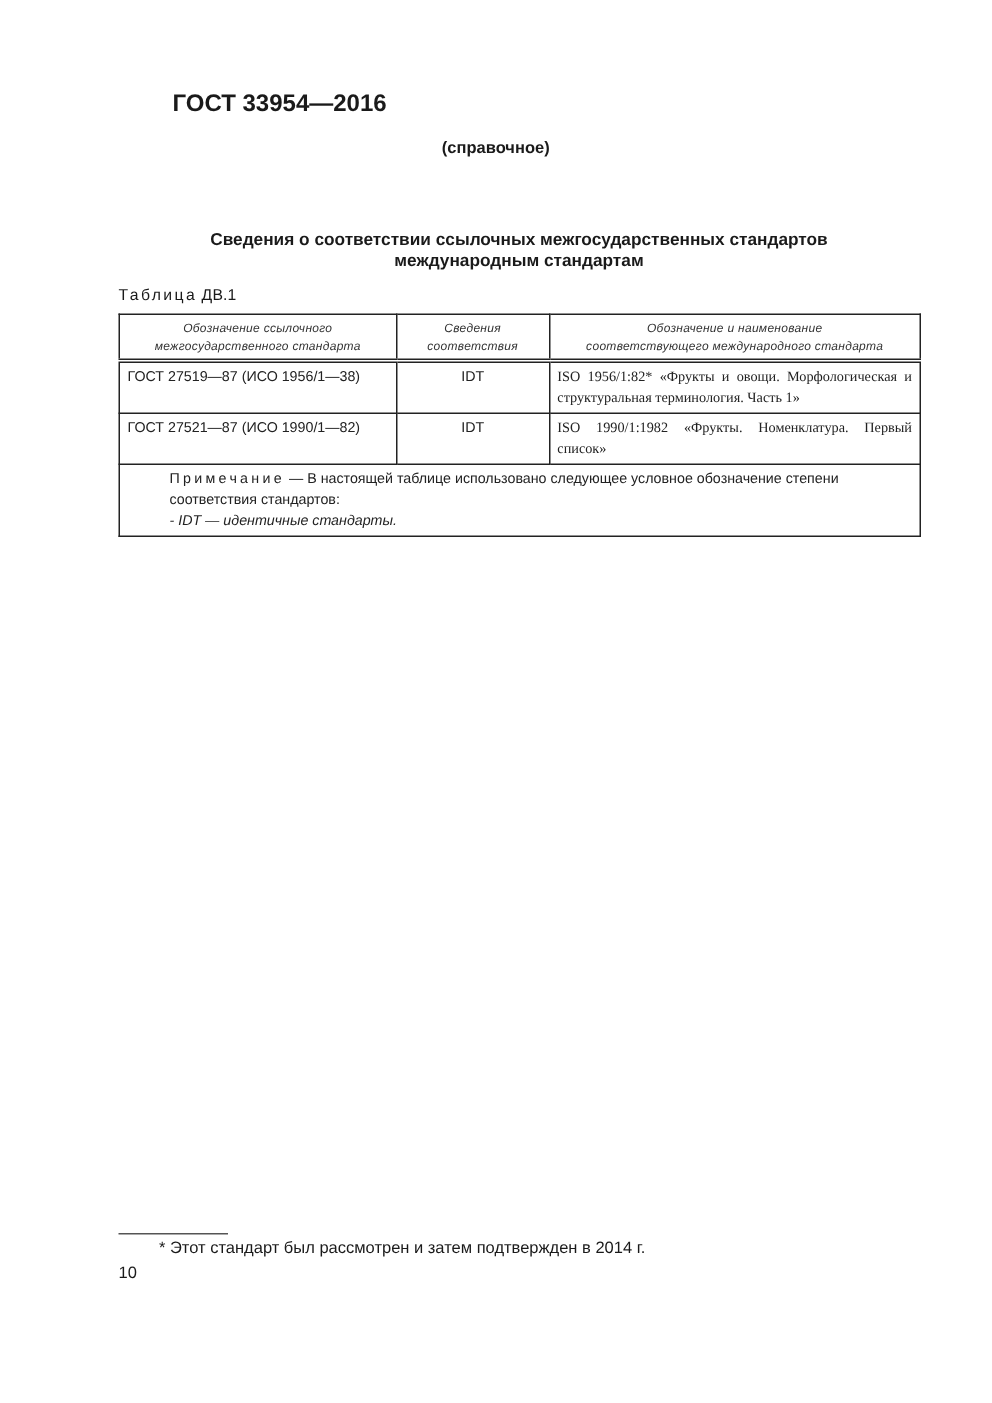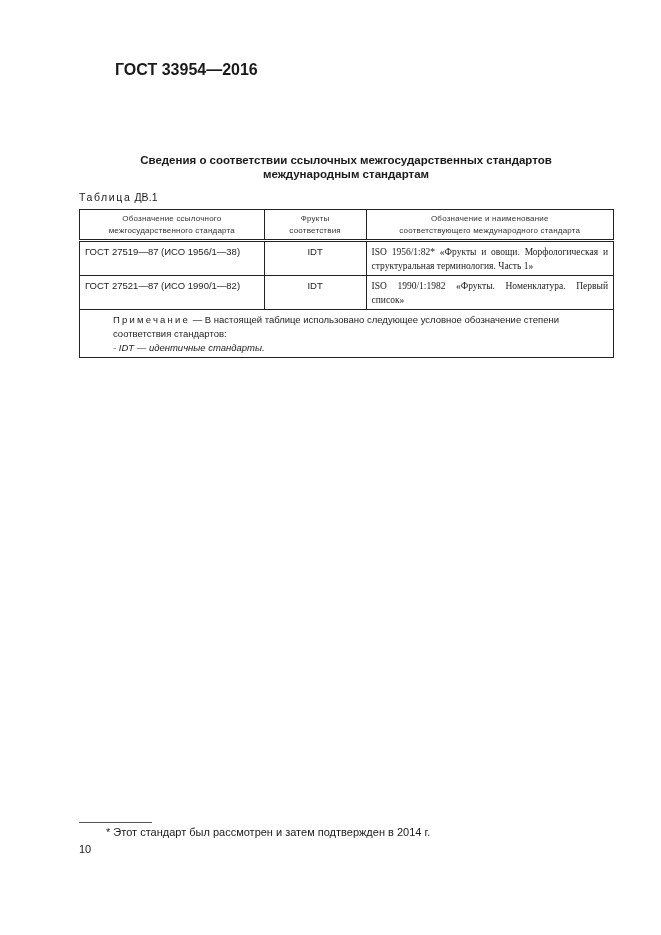--- a/index.html
+++ b/index.html
@@ -12,38 +12,39 @@
   .appendix { left: 0; width: 661px; text-align: center; top: 93px; font-size: 11px; font-weight: bold; line-height: 13px; }
   .title { left: 0; width: 692px; text-align: center; top: 153px; font-size: 11.5px; font-weight: bold; line-height: 14px; }
   .tbl-caption { left: 79px; top: 191px; font-size: 10.5px; letter-spacing: 0.1px; }
   .tbl-caption .spaced { letter-spacing: 1.6px; }
   table.t {
     position: absolute; left: 79px; top: 209px; width: 535px;
     border-collapse: collapse; font-size: 9.5px; color: #222;
   }
   table.t td, table.t th { border: 1px solid #222; vertical-align: top; }
   table.t th { font-weight: normal; font-size: 8px; color: #333; text-align: center; line-height: 12px; padding: 3px 4px 2px 4px; height: 24px; letter-spacing: 0.2px; }
-  table.t tr.hdr th { border-bottom: 3px double #222; }
+  table.t tr.hdr th { border-bottom: 3px double #222; font-style: italic; }
   table.t td { padding: 3px 5px 2px 5px; line-height: 14px; height: 27px; }
   td.c { text-align: center; }
   td.just { text-align: justify; font-family: Liberation Serif, serif; }
   td.note { padding: 4px 6px 5px 6px; height: auto; line-height: 14.5px; }
   .spaced-note { letter-spacing: 2.2px; }
   .indent { padding-left: 28px; }
   .bullet { padding-left: 28px; font-style: italic; }
   .fn-rule { left: 79px; top: 822px; width: 73px; border-top: 1px solid #555; }
   .fn-text { left: 106px; top: 826px; font-size: 11px; }
   .page-num { left: 79px; top: 843px; font-size: 11px; }
 </style>
 </head>
 <body>
 
 <div class="abs doc-code">ГОСТ 33954—2016</div>
 
 <div class="abs appendix">
+  <div>(справочное)</div>
 </div>
 
 <div class="abs title">
   <div>Сведения о соответствии ссылочных межгосударственных стандартов</div>
   <div>международным стандартам</div>
 </div>
 
 <div class="abs tbl-caption">
   <span class="spaced">Таблица</span>
   <span>ДВ.1</span>
@@ -55,21 +56,21 @@
     <col style="width:102px">
     <col style="width:248px">
   </colgroup>
   <tbody>
       <tr class="hdr">
     <th>
       <div>Обозначение ссылочного</div>
       <div>межгосударственного стандарта</div>
     </th>
     <th>
-      <div>Фрукты</div>
+      <div>Сведения</div>
       <div>соответствия</div>
     </th>
     <th>
       <div>Обозначение и наименование</div>
       <div>соответствующего международного стандарта</div>
     </th>
   </tr>
   <tr>
     <td>ГОСТ 27519—87 (ИСО 1956/1—38)</td>
     <td class="c">IDT</td>

